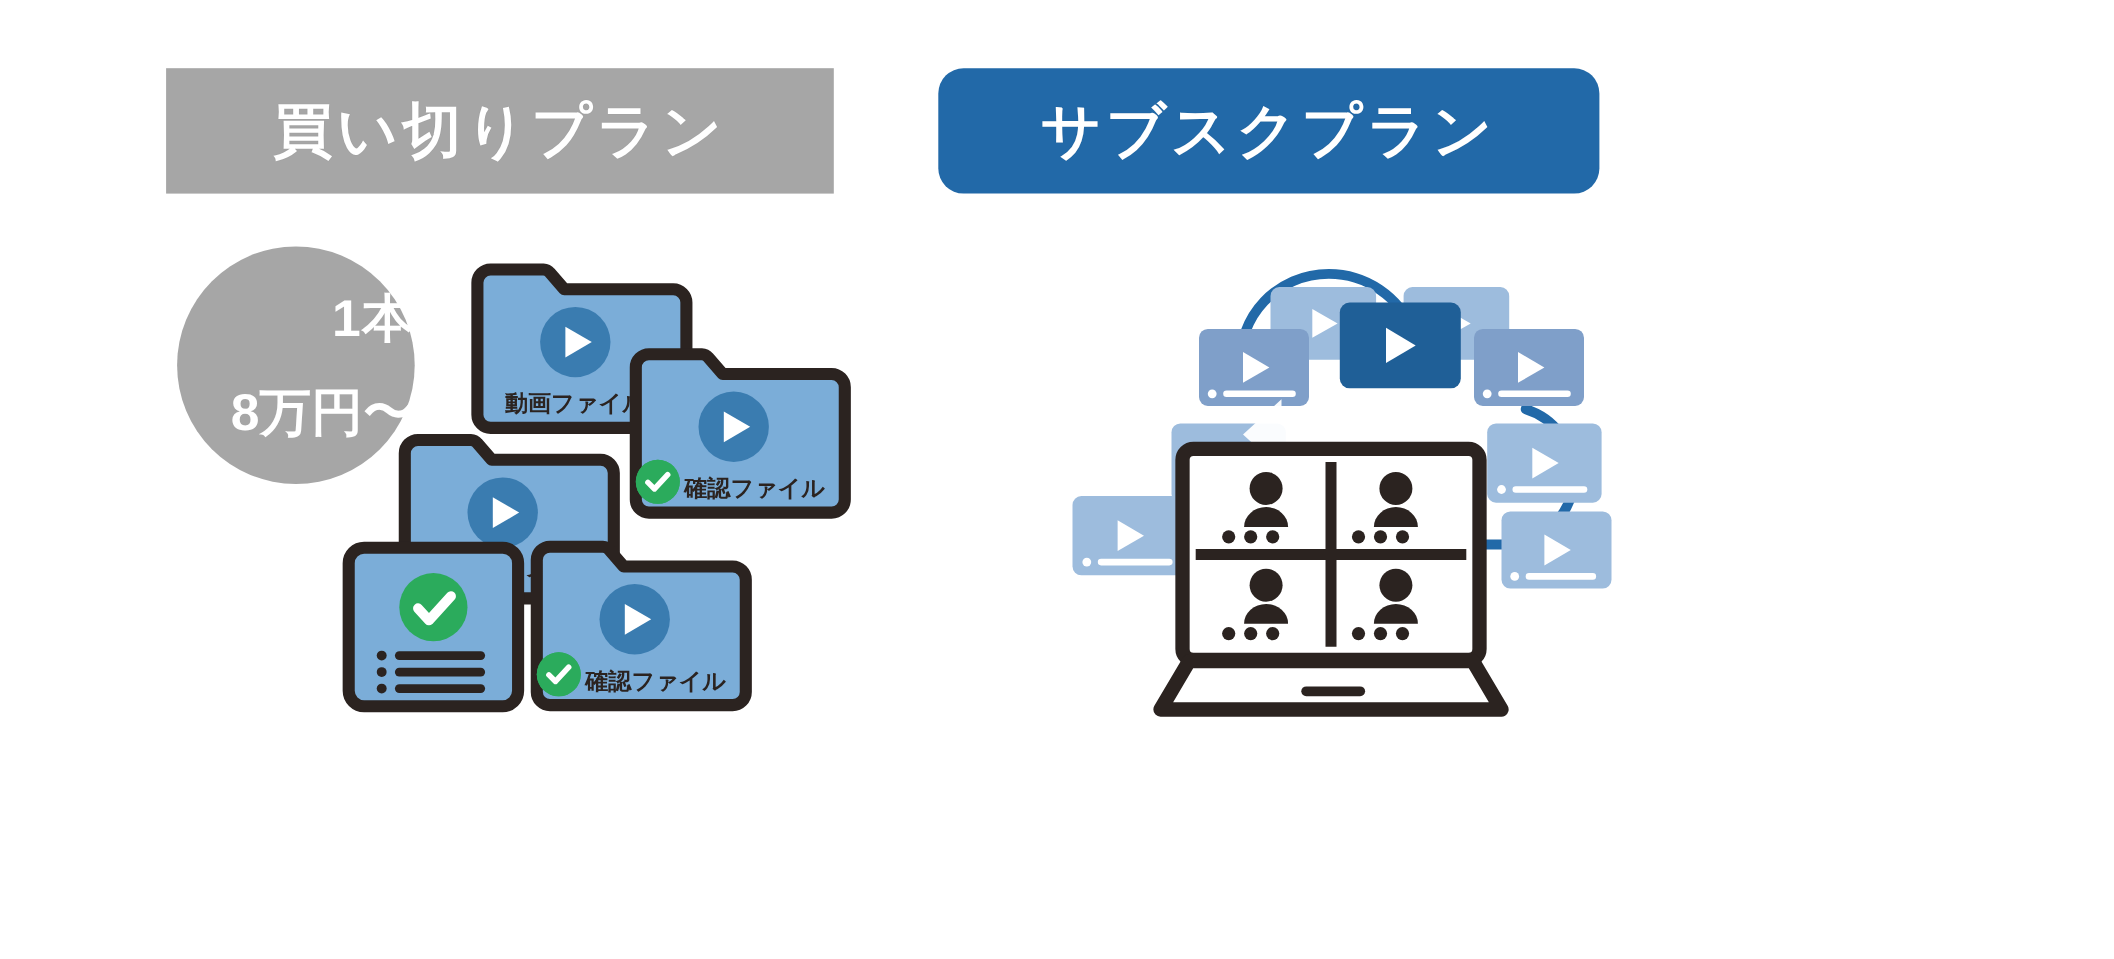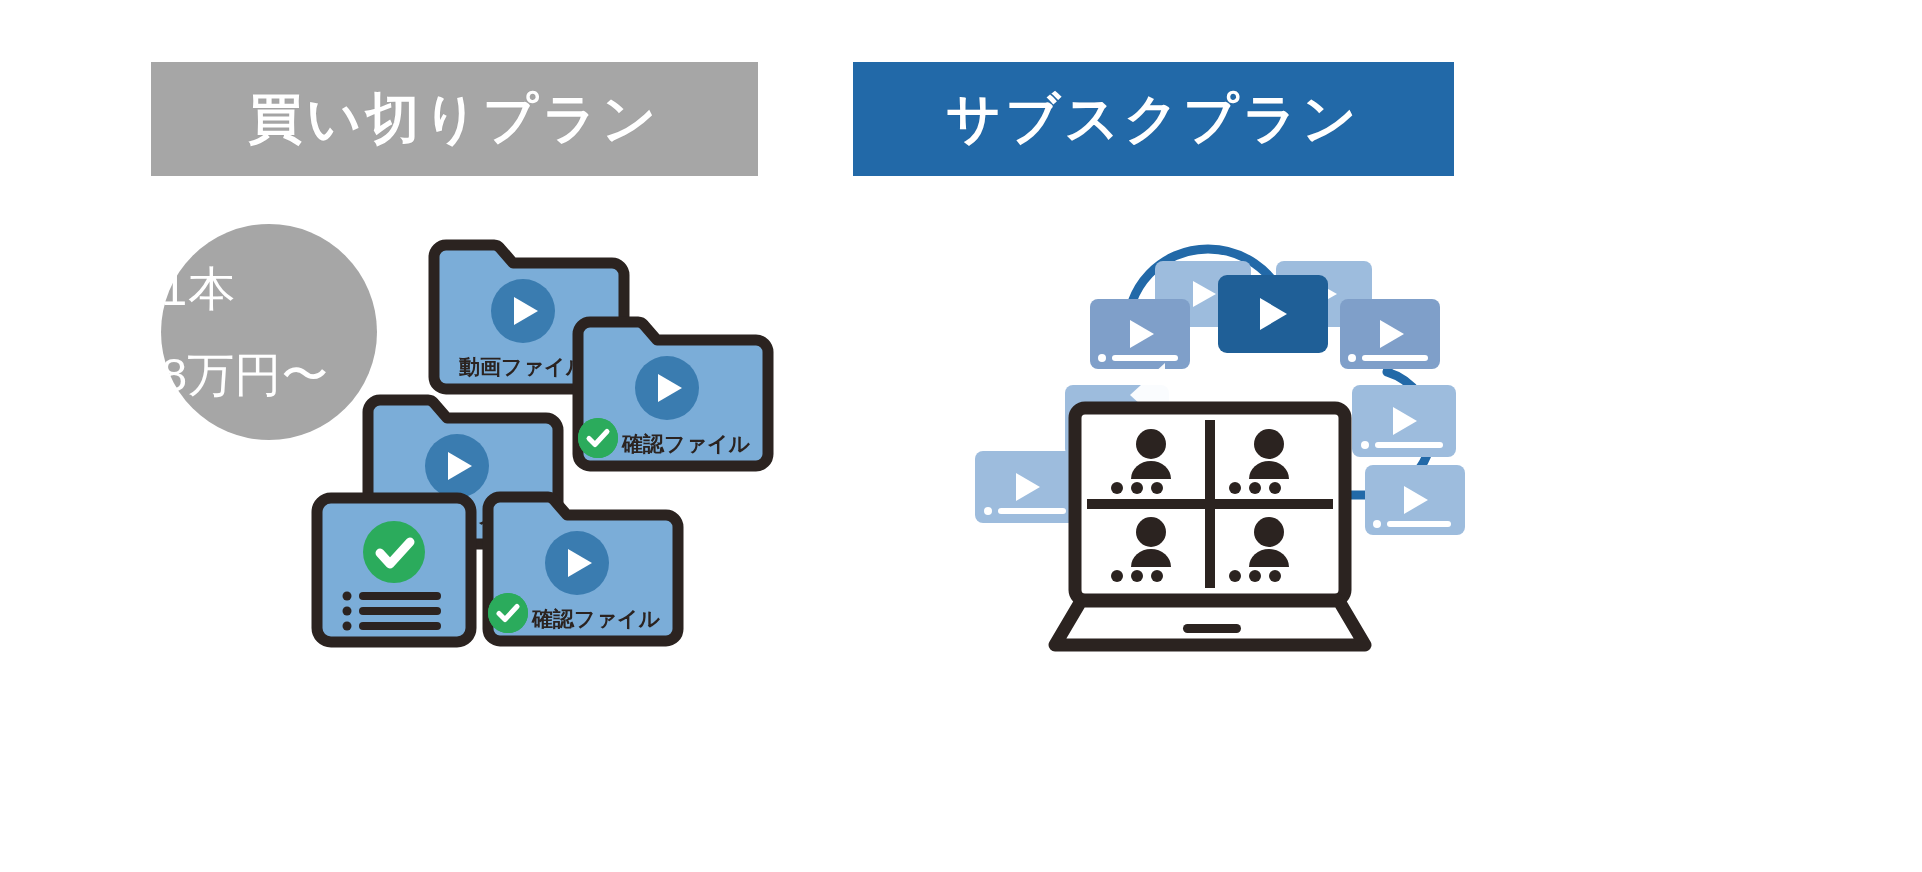--- a/index.html
+++ b/index.html
@@ -25,29 +25,29 @@
     font-weight:bold;
     letter-spacing:4px;
     text-shadow:0 0 1px rgba(0,0,0,.15);
   }
   #banner-purchase {
     left:151px; top:62px; width:607px; height:114px;
     background:#a6a6a6; font-size:54px;
   }
   #banner-subscription {
     left:853px; top:62px; width:601px; height:114px;
-    background:#2269a8; font-size:54px;
+    background:#2269a8; font-size:54px;border-radius:23px;
   }
 
   
   .price-circle {
     position:absolute; border-radius:50%;
     display:flex; flex-direction:column;
-    align-items:flex-start; justify-content:center;
-    color:#ffffff; font-weight:normal; line-height:1.12;
+    align-items:flex-end; justify-content:center;
+    color:#ffffff; font-weight:bold; line-height:1.12;
     text-align:center;
   }
   #circle-purchase {
     left:161px; top:224px; width:216px; height:216px;
     background:#a6a6a6;
   }
   #circle-subscription {
     left:866px; top:232px; width:216px; height:216px;
     background:#2269a8;
   }

